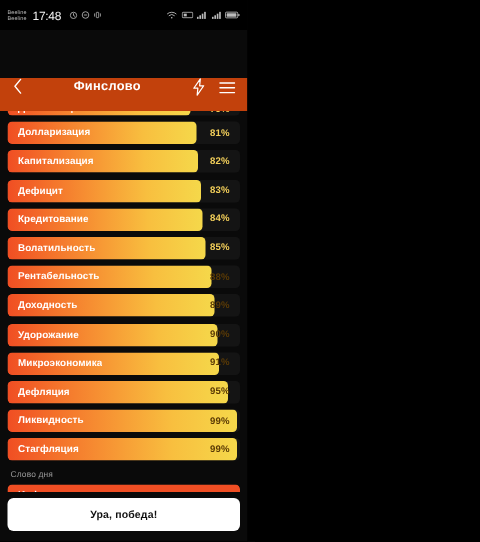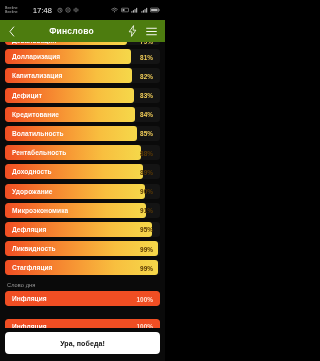--- a/index.html
+++ b/index.html
@@ -41,45 +41,46 @@
     font-size: 3.6px;
     line-height: 4.2px;
     color: #bdbdbd;
     letter-spacing: 0.1px;
     white-space: nowrap;
   }
   .sb-clock {
     font-size: 8px;
     color: #f2f2f2;
     letter-spacing: -0.2px;
-    margin-left: 12px;
+    margin-left: 1px;
     white-space: nowrap;
   }
   .sb-left-icons {
     display: flex;
     align-items: center;
     gap: 2px;
     margin-left: 2px;
   }
   .sb-spacer { flex: 1 1 auto; }
   .sb-right-icons {
     display: flex;
     align-items: center;
     gap: 2.5px;
   }
   .sb-ico { display: block; opacity: 0.85; }
 
   
   .header {
     height: 22px;
     flex: 0 0 22px;
-    background: #4d7c0f;
-    display: flex;
-    align-items: center;
+    background: #c2410c;
+    display: flex;
+    align-items: flex-start;
     padding: 0 8px;
+    margin-top: 32px;
   }
   .hdr-back {
     width: 14px;
     display: flex;
     align-items: center;
     justify-content: flex-start;
     cursor: pointer;
   }
   .hdr-title {
     flex: 1 1 auto;

